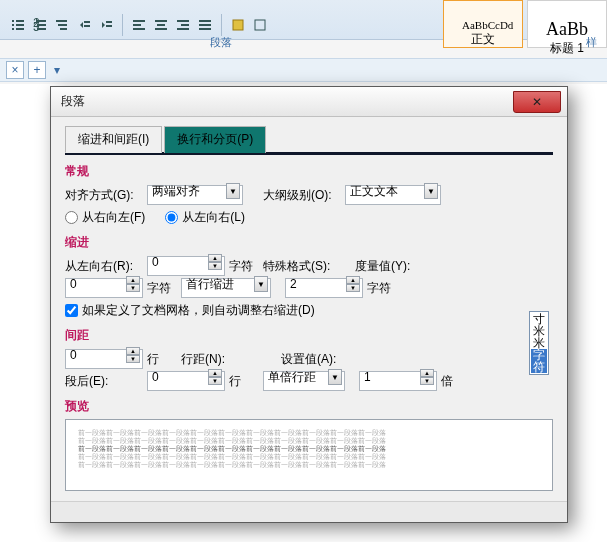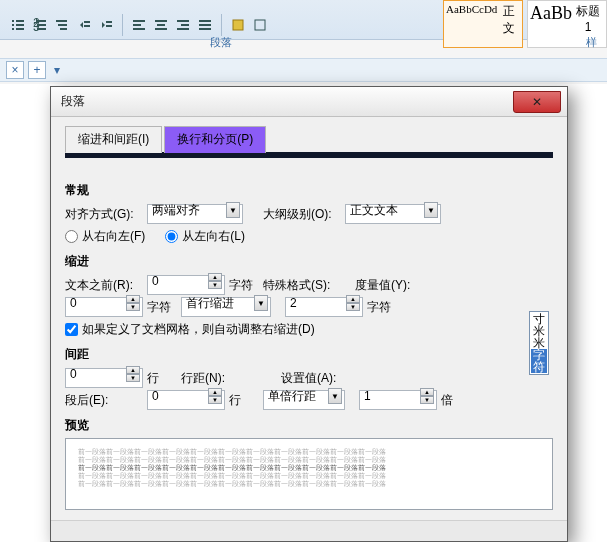--- a/index.html
+++ b/index.html
@@ -4,37 +4,37 @@
 <style>
 *{margin:0;padding:0;box-sizing:border-box;font-family:"Microsoft YaHei","SimSun",sans-serif;font-size:12px}
 body{width:607px;height:542px;background:#f5f5f5;position:relative;overflow:hidden}
 .bg{position:absolute;top:0;left:0;right:0;height:40px;background:linear-gradient(#e3ecf5,#d9e6f3);border-bottom:1px solid #b6c8db}
 .ribbon{position:absolute;top:0;left:0;right:0;height:50px;display:flex;align-items:center;padding:0 8px}
 .ribbon-icons{display:flex;gap:2px;align-items:center}
 .ricon{width:20px;height:20px;display:flex;align-items:center;justify-content:center;border:1px solid transparent}
 .rsep{width:1px;height:22px;background:#a9bdd1;margin:0 4px}
 .group-label{color:#3b6ea5;font-size:11px;position:absolute;top:35px}
 .styles{position:absolute;top:0;right:0;display:flex;gap:4px}
-.style-box{border:1px solid #d0d0d0;background:#fff;width:80px;height:48px;text-align:center;padding:2px;font-size:11px;display:flex;flex-direction:row;justify-content:space-between}
+.style-box{border:1px solid #d0d0d0;background:#fff;width:80px;height:48px;text-align:center;padding:18px;font-size:11px;display:flex;flex-direction:column;justify-content:space-between}
 .style-box.sel{border:1px solid #f0a030;background:#fff8ec}
 .style-sample{font-family:serif}
 .tabrow{position:absolute;top:58px;left:0;right:0;height:24px;background:#e9f1f8;border-top:1px solid #c8d8e8;border-bottom:1px solid #c8d8e8;display:flex;align-items:center;padding:0 6px}
 .doc-tab{width:18px;height:18px;border:1px solid #9cb7d1;background:#fff;display:flex;align-items:center;justify-content:center;color:#3b6ea5;margin-right:4px}
 .paper{position:absolute;top:84px;left:0;width:100%;height:460px;background:#fff}
 
 .dlg{position:absolute;top:86px;left:50px;width:518px;background:#f0f0f0;border:1px solid #5c5c5c;box-shadow:6px 6px 18px rgba(0,0,0,.45)}
 .titlebar{height:30px;background:linear-gradient(#fdfdfd,#e6e6e6);display:flex;align-items:center;justify-content:space-between;padding:0 0 0 10px;border-bottom:1px solid #c0c0c0}
 .titlebar span{font-size:12px;color:#222}
 .closebtn{width:48px;height:22px;background:linear-gradient(#e07070,#c83030);border:1px solid #8a1a1a;border-radius:0 0 3px 3px;color:#fff;display:flex;align-items:center;justify-content:center;margin-right:6px;font-size:13px}
 .dlg-body{padding:8px 14px 8px 14px}
-.tabs{display:flex;border-bottom:6px solid #0f172a;margin-bottom:24px}
-.tab{padding:4px 12px;border:1px solid #b5b5b5;border-bottom:none;background:#8b5cf6;position:relative;top:1px;margin-right:2px}
+.tabs{display:flex;border-bottom:3px solid #0f172a;margin-bottom:8px}
+.tab{padding:4px 12px;border:1px solid #b5b5b5;border-bottom:none;background:#0f766e;position:relative;top:1px;margin-right:2px}
 .tab.active{background:#f0f0f0;border-bottom:1px solid #f0f0f0}
 .section{margin-bottom:2px}
-.section-title{color:#000000;font-weight:bold;margin:6px 0 4px 0}
+.section-title{color:#be185d;font-weight:bold;margin:6px 0 4px 0}
 .row{display:flex;align-items:center;margin:0 0;min-height:22px}
 .lbl{width:82px}
 .combo,.spin{border:1px solid #aeb6bf;background:#fff;height:20px;display:flex;align-items:center;justify-content:space-between;padding:0 2px 8px 4px}
 .combo{width:96px}
 .combo .arrow{width:14px;height:16px;background:linear-gradient(#f7f7f7,#d8d8d8);border:1px solid #9aa3ad;display:flex;align-items:center;justify-content:center;font-size:8px}
 .spin{width:78px}
 .spin .spinbtns{display:flex;flex-direction:column}
 .spin .sb{width:14px;height:8px;background:linear-gradient(#f7f7f7,#d8d8d8);border:1px solid #9aa3ad;font-size:6px;line-height:6px;text-align:center}
 .unit{margin:0 8px 0 4px;width:26px}
 .gap{width:20px}
@@ -192,21 +192,21 @@
         <label class="radio">
             <input type="radio" name="dir" checked="" style="">
             <span>从左向右(L)</span>
           </label>
       </div>
     </div>
 
     <div class="section">
       <div class="section-title">缩进</div>
       <div class="row">
-        <span class="lbl">文本之前(R):</span>
+        <span class="lbl">从左向右(R):</span>
         <div class="spin">
             <span>0</span>
             <span class="spinbtns">
               <span class="sb">▲</span>
               <span class="sb">▼</span>
             </span>
           </div>
         <span class="unit">字符</span>
         <span style="width:72px">特殊格式(S):</span>
         <div class="gap"></div>

